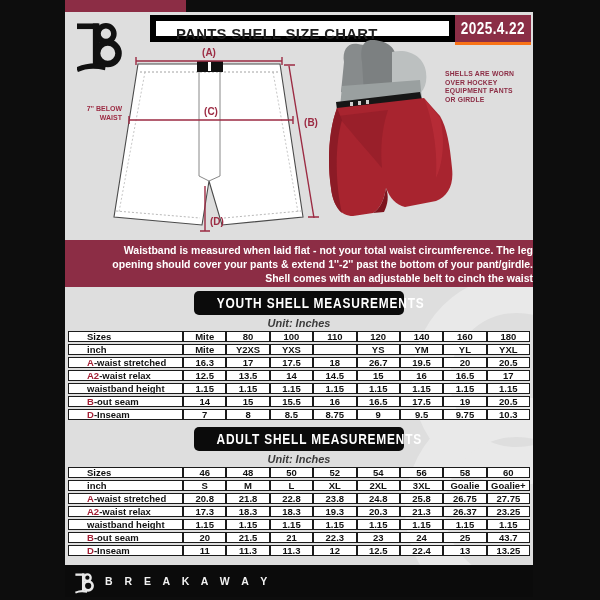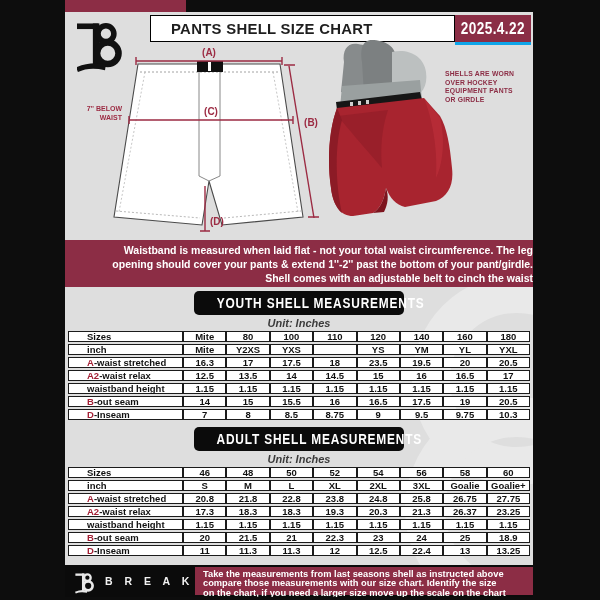--- a/index.html
+++ b/index.html
@@ -7,25 +7,25 @@
         font-family:"Liberation Sans",sans-serif;}
   .accent-strip{position:absolute;left:65px;top:0;width:121px;height:12px;background:#8c2d45;}
   .panel{position:absolute;left:65px;top:12px;width:468px;height:585px;background:#dedede;overflow:hidden;}
 
   
   .watermark{position:absolute;left:0;top:0;width:468px;height:585px;pointer-events:none;}
 
   
   .logo-header{position:absolute;left:12px;top:2px;width:56px;height:60px;}
   .title-box{position:absolute;left:85px;top:3px;width:305px;height:27px;background:#fff;
-             border:1px solid #000000;box-sizing:border-box;}
+             border:6px solid #000000;box-sizing:border-box;}
   .title-box span{display:inline-block;margin-left:20px;line-height:25px;font-size:15.5px;
              font-weight:600;letter-spacing:.3px;color:#1e1e1e;transform:scaleX(.96);transform-origin:left;}
   .date-box{position:absolute;left:390px;top:3px;width:76px;height:27px;background:#8b2e46;
-            border-bottom:3px solid #0ea5e9;box-sizing:content-box;text-align:center;}
+            border-bottom:3px solid #f97316;box-sizing:content-box;text-align:center;}
   .date-box span{display:inline-block;color:#fff;font-weight:bold;font-size:16px;line-height:27px;
             letter-spacing:.5px;transform:scaleX(.85);}
 
   
   .diagram{position:absolute;left:2px;top:33px;}
   .shell-photo{position:absolute;left:263px;top:26px;}
   .shell-note{position:absolute;left:380px;top:58px;width:88px;color:#8c2d45;
               font-size:6.8px;font-weight:bold;line-height:8.5px;letter-spacing:.2px;}
 
   
@@ -180,21 +180,21 @@
             <td>YM</td>
             <td>YL</td>
             <td>YXL</td>
           </tr>
           <tr>
             <td class="lbl"><span class="red-prefix">A</span>-waist stretched</td>
             <td>16.3</td>
             <td>17</td>
             <td>17.5</td>
             <td>18</td>
-            <td>23.5</td>
+            <td>26.7</td>
             <td>19.5</td>
             <td>20</td>
             <td>20.5</td>
           </tr>
           <tr>
             <td class="lbl"><span class="red-prefix">A2</span>-waist relax</td>
             <td>12.5</td>
             <td>13.5</td>
             <td>14</td>
             <td>14.5</td>
@@ -305,21 +305,21 @@
           </tr>
           <tr>
             <td class="lbl"><span class="red-prefix">B</span>-out seam</td>
             <td>20</td>
             <td>21.5</td>
             <td>21</td>
             <td>22.3</td>
             <td>23</td>
             <td>24</td>
             <td>25</td>
-            <td>18.9</td>
+            <td>43.7</td>
           </tr>
           <tr>
             <td class="lbl"><span class="red-prefix">D</span>-Inseam</td>
             <td>11</td>
             <td>11.3</td>
             <td>11.3</td>
             <td>12</td>
             <td>12.5</td>
             <td>22.4</td>
             <td>13</td>
@@ -330,19 +330,16 @@
 
     <div class="footer">
       <svg class="logo-footer" viewBox="0 0 60 62">
         <rect x="0" y="9" width="23" height="6" fill="#e8e8e8"></rect>
         <rect x="17" y="9" width="7" height="44" fill="#e8e8e8"></rect>
         <circle cx="31" cy="20" r="8.5" fill="none" stroke="#e8e8e8" stroke-width="6"></circle>
         <circle cx="33" cy="41" r="11.5" fill="none" stroke="#e8e8e8" stroke-width="7"></circle>
         <path d="M-1,56 Q15,49 31,53 L30,59 Q13,55 1,61 Z" fill="#e8e8e8"></path>
       </svg>
       <div class="brand">B R E A K A W A Y</div>
-      <div class="footer-note">Take the measurements from last seasons shell as instructed above
-compare those measurements  with our size chart. Identify the size
-on the chart, if you need a larger size move up the scale on the chart</div>
     </div>
 
   </div>
 </div>
 
 </body></html>

